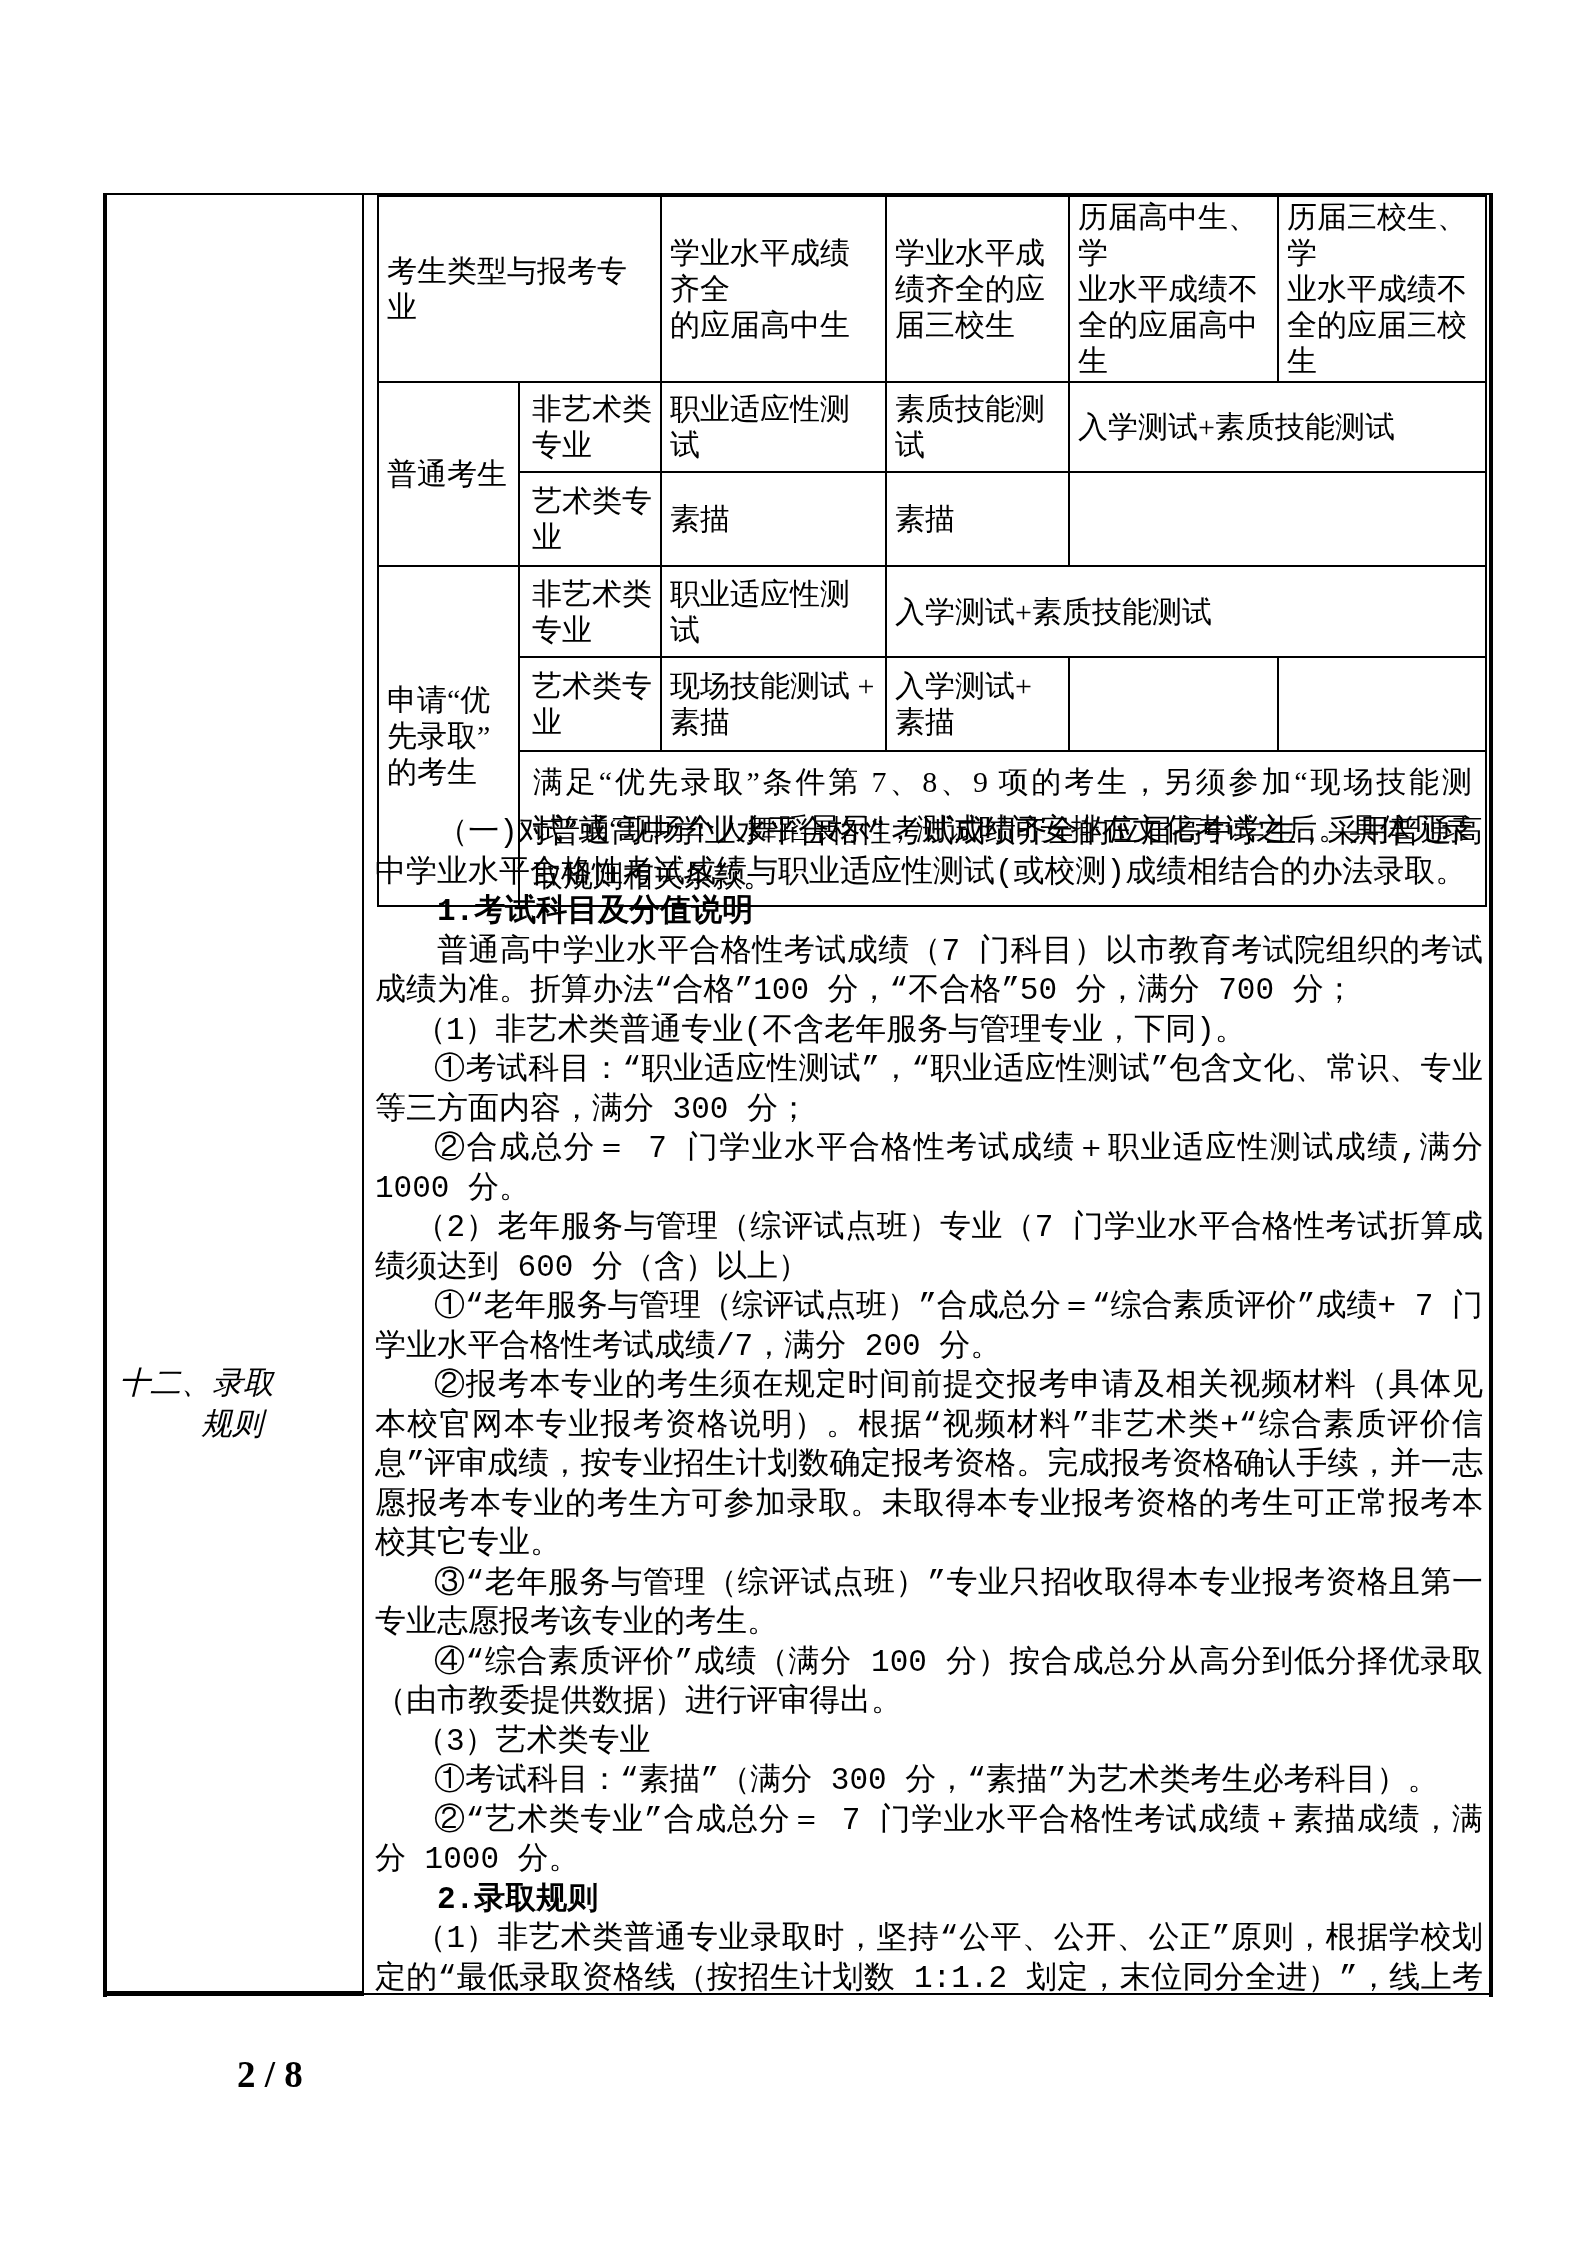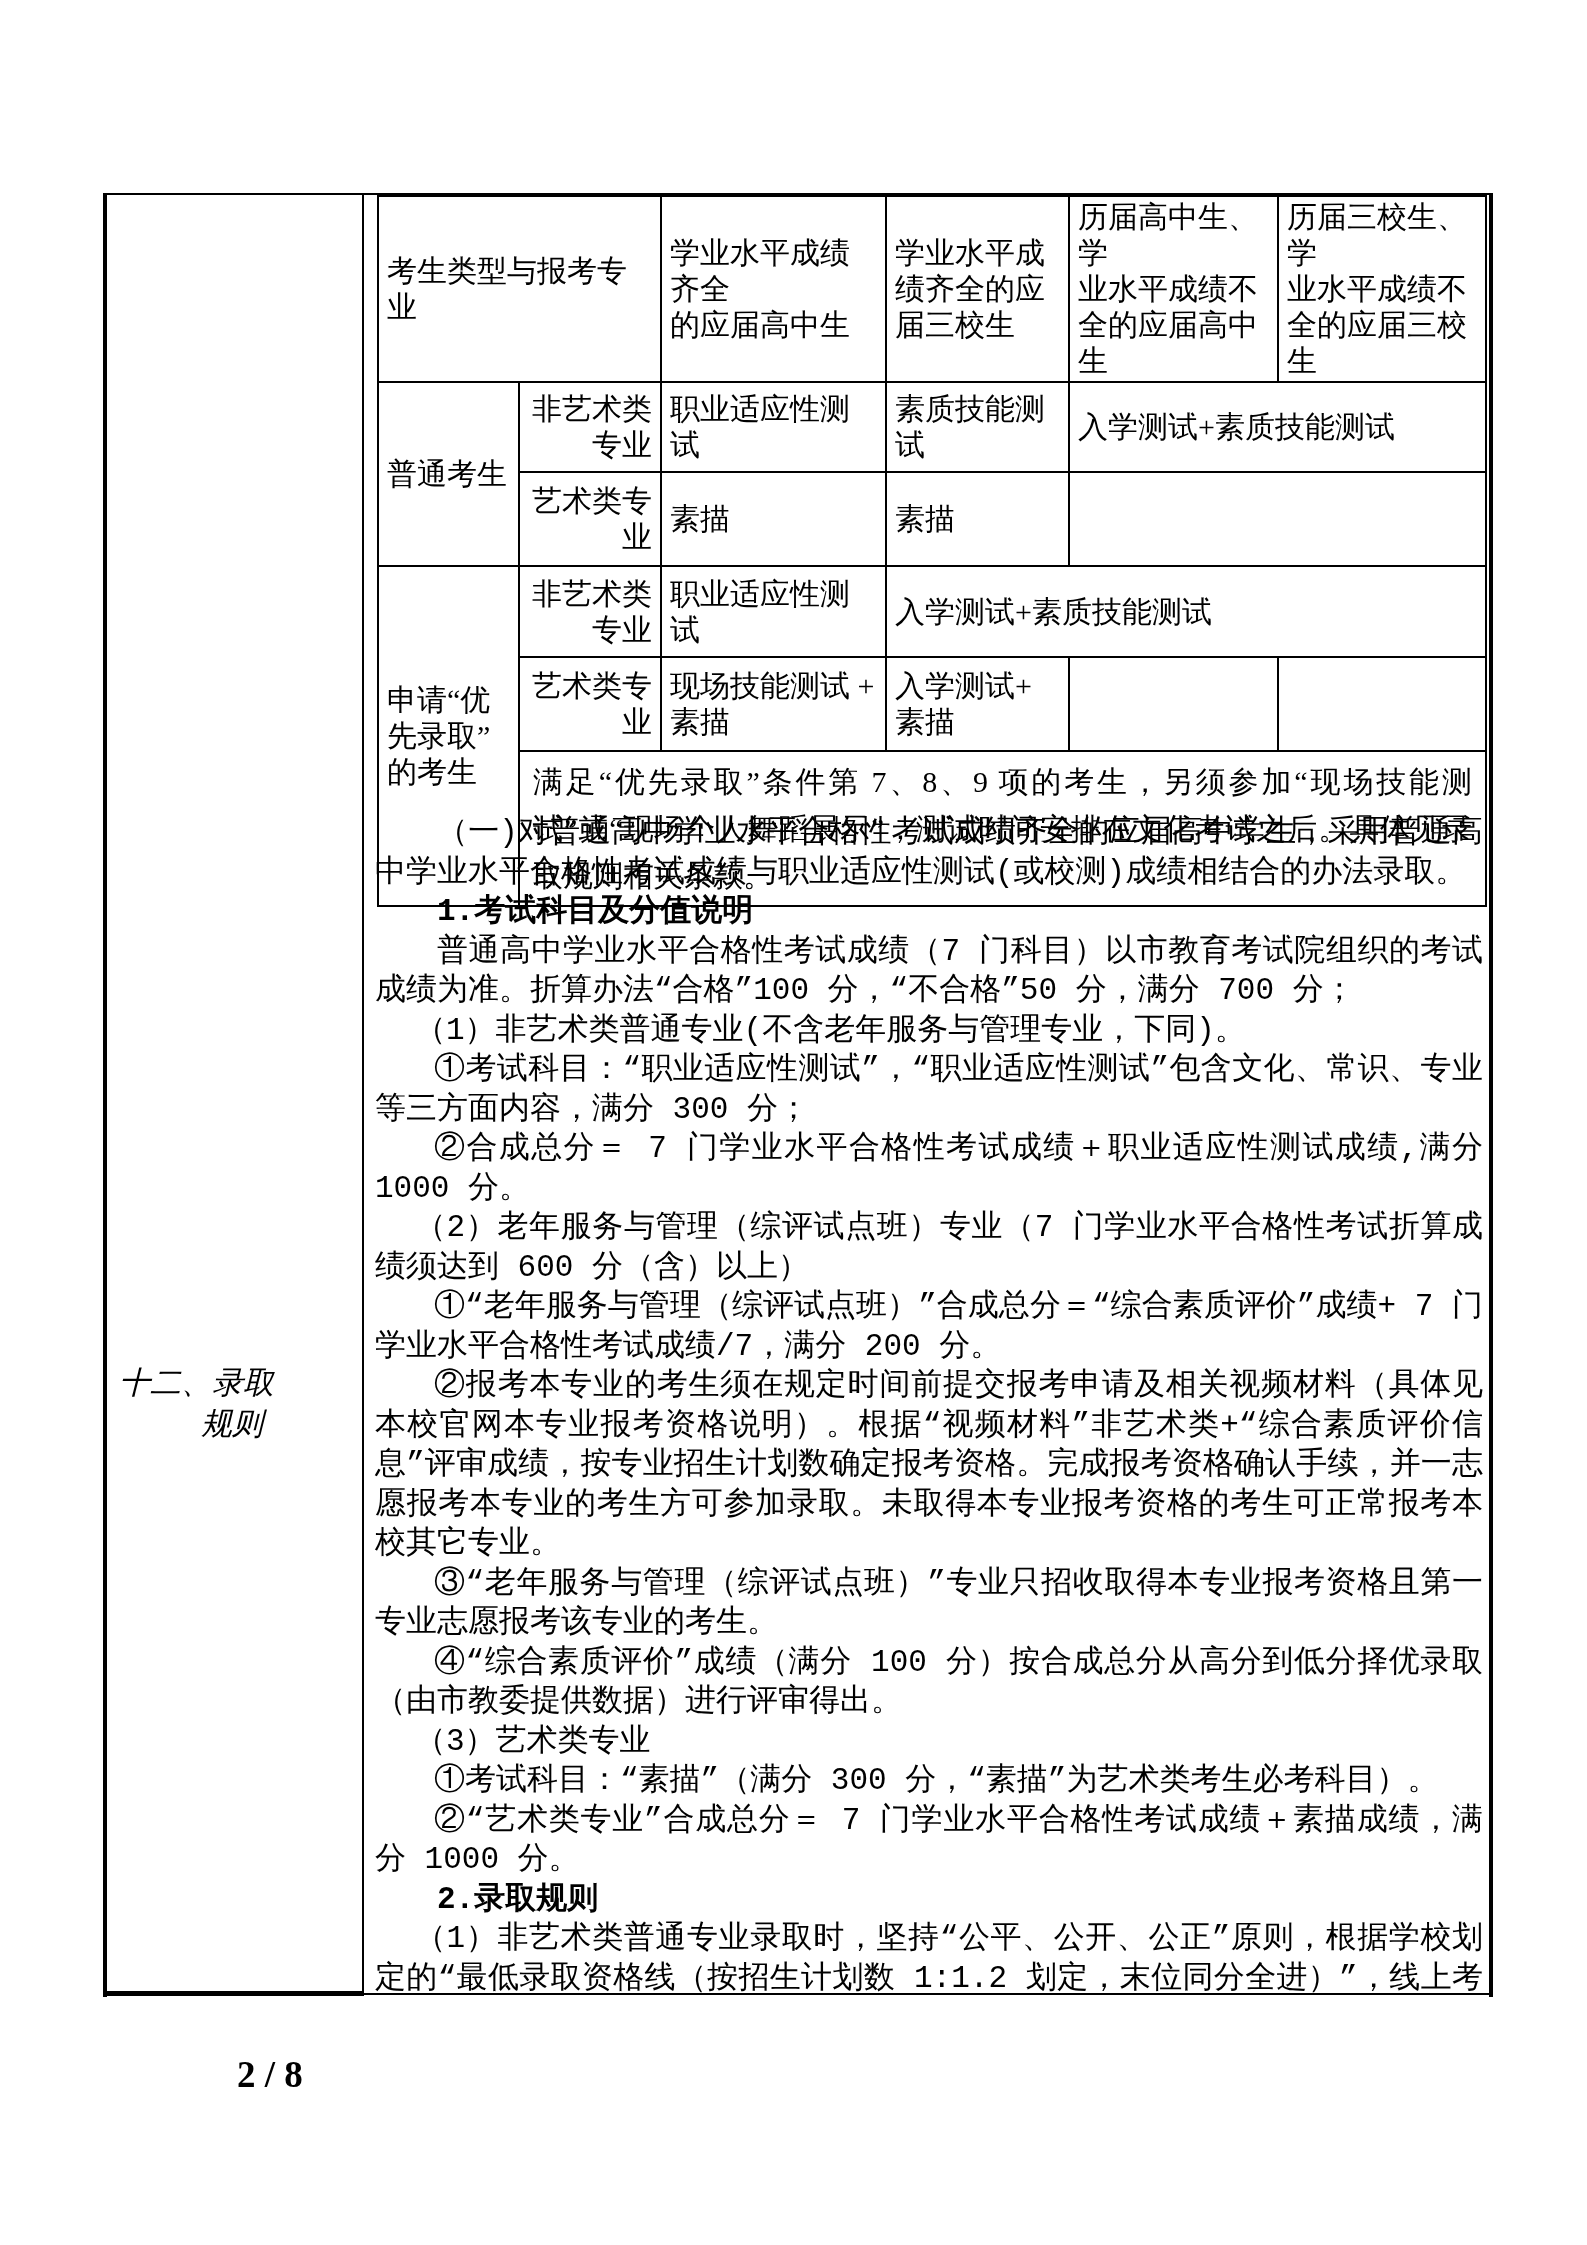--- a/index.html
+++ b/index.html
@@ -20,21 +20,21 @@
   .section-label .l2{padding-left:94px;}
 
   
   .exam-table{position:absolute;left:377px;top:195px;}
   table{border-collapse:collapse;table-layout:fixed;width:1108px;
         font-size:30px;line-height:36px;}
   td{border:2px solid #000;padding:2px 8px;vertical-align:middle;text-align:left;
      white-space:pre-line;overflow:hidden;}
   tr.hrow{height:146px;}
   tr.r2{height:90px;} tr.r3{height:94px;} tr.r4{height:91px;} tr.r5{height:94px;} tr.r6{height:88px;}
-  td.cell-left{text-align:right;padding-left:12px;}
+  td.cell-left{text-align:left;padding-left:12px;}
   td.note-cell{text-align:justify;text-align-last:left;line-height:47px;padding:6px 13px;font-family:Liberation Serif, serif;}
 
   
   .content{position:absolute;left:364px;top:806px;width:1125px;height:1187px;
         box-sizing:border-box;padding:7px 6px 0 11px;overflow:hidden;
         font-size:31px;line-height:39.5px;text-align:justify;}
   .content p{margin:0;text-indent:62px;font-family:Liberation Mono, monospace;}
   .content p.ind-a{text-indent:40px;}
   .content p.ind-b{text-indent:59px;}
   .content p.bold{font-weight:bold;}

